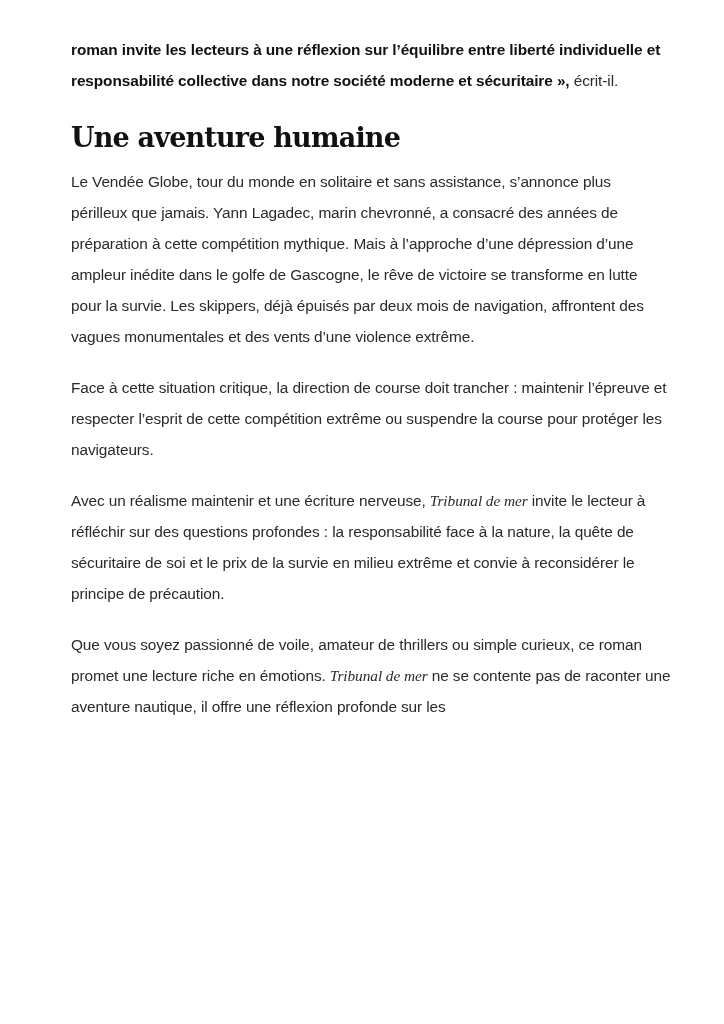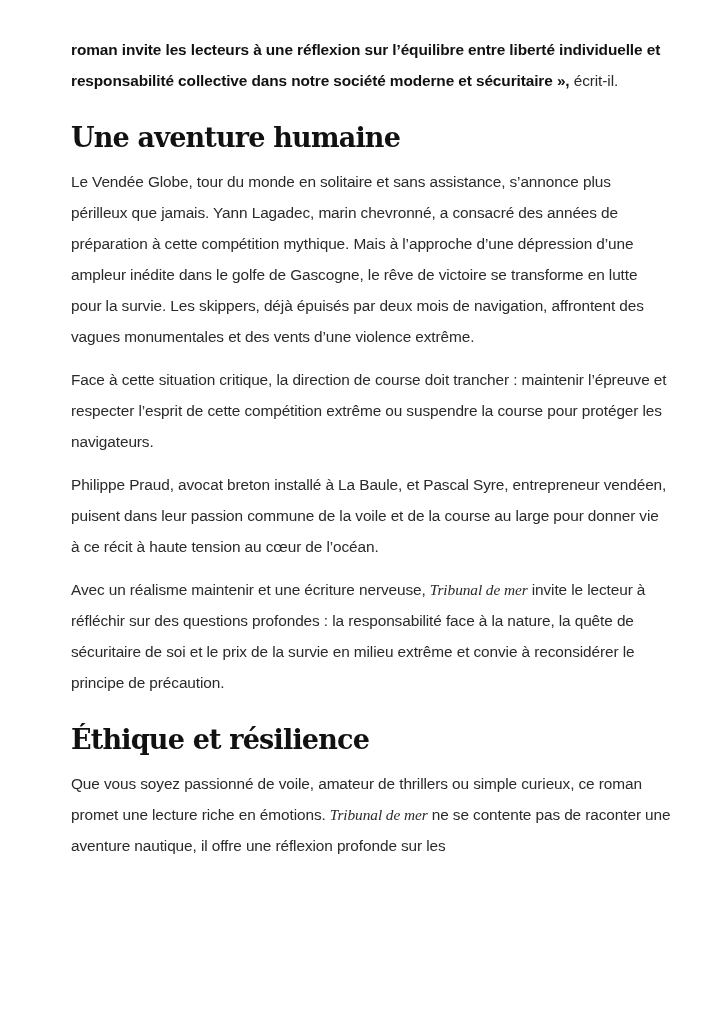--- a/index.html
+++ b/index.html
@@ -24,21 +24,21 @@
       font-family: "Liberation Sans", sans-serif;
       font-size: 15.4px;
       line-height: 31px;
       color: #2a2a2a;
       letter-spacing: -0.1px;
     }
     p.lead-quote {
       margin-bottom: 12px;
     }
     p + p {
-      margin-top: 12px;
+      margin-top: 20px;
     }
     .bold-quote {
       font-weight: bold;
       color: #111111;
     }
     em {
       font-style: italic;
       font-family: Liberation Serif, serif;
     }
     h2 {
@@ -55,19 +55,17 @@
 <body>
 
 <div class="article">
 
   <p class="lead-quote"><span class="bold-quote">roman invite les lecteurs à une réflexion sur l’équilibre entre liberté individuelle et responsabilité collective dans notre société moderne et sécuritaire »,</span><span> écrit-il.</span></p>
 
   <h2>Une aventure humaine</h2>
   <p>Le Vendée Globe, tour du monde en solitaire et sans assistance, s’annonce plus périlleux que jamais. Yann Lagadec, marin chevronné, a consacré des années de préparation à cette compétition mythique. Mais à l’approche d’une dépression d’une ampleur inédite dans le golfe de Gascogne, le rêve de victoire se transforme en lutte pour la survie. Les skippers, déjà épuisés par deux mois de navigation, affrontent des vagues monumentales et des vents d’une violence extrême.</p>
   <p>Face à cette situation critique, la direction de course doit trancher : maintenir l’épreuve et respecter l’esprit de cette compétition extrême ou suspendre la course pour protéger les navigateurs.</p>
 
-  <p>Philippe Praud, avocat breton installé à La Baule, et Pascal Syre, entrepreneur vendéen, puisent dans leur passion commune de la voile et de la course au large pour donner vie à ce récit à haute tension au cœur de l’océan.</p>
   <p><span>Avec un réalisme maintenir et une écriture nerveuse, </span><em>Tribunal de mer</em><span> invite le lecteur à réfléchir sur des questions profondes : la responsabilité face à la nature, la quête de sécuritaire de soi et le prix de la survie en milieu extrême et convie à reconsidérer le principe de précaution.</span></p>
 
-  <h2>Éthique et résilience</h2>
   <p><span>Que vous soyez passionné de voile, amateur de thrillers ou simple curieux, ce roman promet une lecture riche en émotions. </span><em>Tribunal de mer</em><span> ne se contente pas de raconter une aventure nautique, il offre une réflexion profonde sur les</span></p>
 
 </div>
 
 </body></html>

